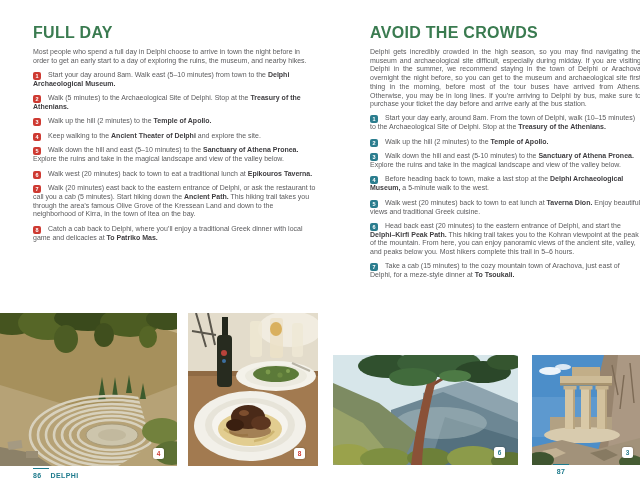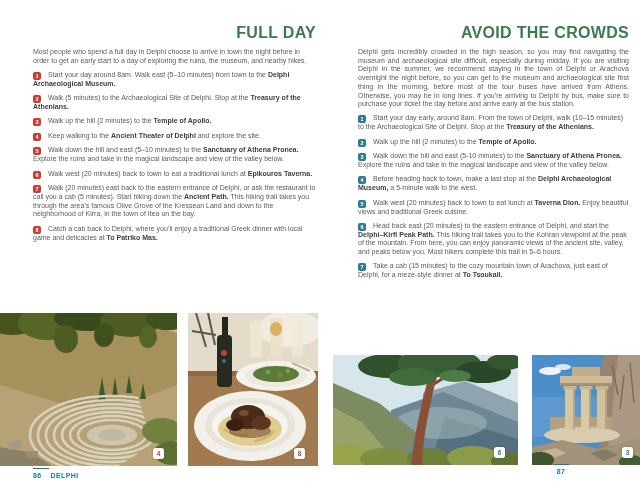--- a/index.html
+++ b/index.html
@@ -4,25 +4,24 @@
 <style>
   html,body{margin:0;padding:0}
   body{
     width:640px;height:498px;position:relative;overflow:hidden;
     background:#ffffff;
     font-family:"Liberation Sans", sans-serif;
     -webkit-font-smoothing:antialiased;
   }
   .page{position:absolute;top:24px}
   .page.left{left:33px;width:283px;--badge:var(--red)}
-  .page.right{left:358px;width:271px;--badge:var(--teal)}
+  .page.right{left:370px;width:271px;--badge:var(--teal)}
   .title{
     margin:0 0 6px 0;font-size:16px;font-weight:bold;letter-spacing:.3px;
     color:var(--green);
-    text-align:right;
   }
   .intro{margin:0;font-size:7px;line-height:8.7px;color:var(--body)}
   .page.right .intro{text-align:justify}
   .steps{margin-top:3px}
   .step{margin-top:5.5px;font-size:7px;line-height:8.7px;color:var(--body)}
   .badge{
     display:inline-block;width:8px;height:8px;border-radius:2px;
     background:var(--badge);color:#fff;font-size:5.5px;line-height:8px;
     text-align:center;font-weight:bold;margin-right:7px;vertical-align:-1px;
   }

